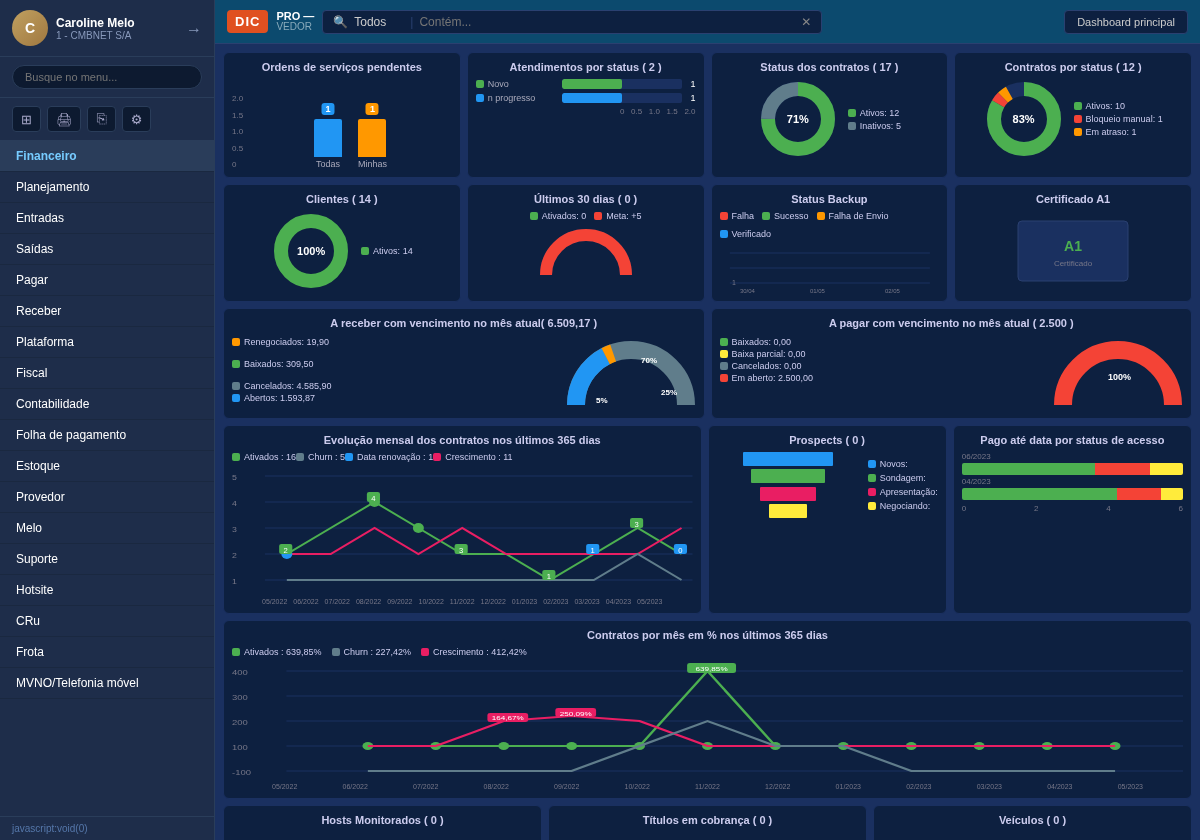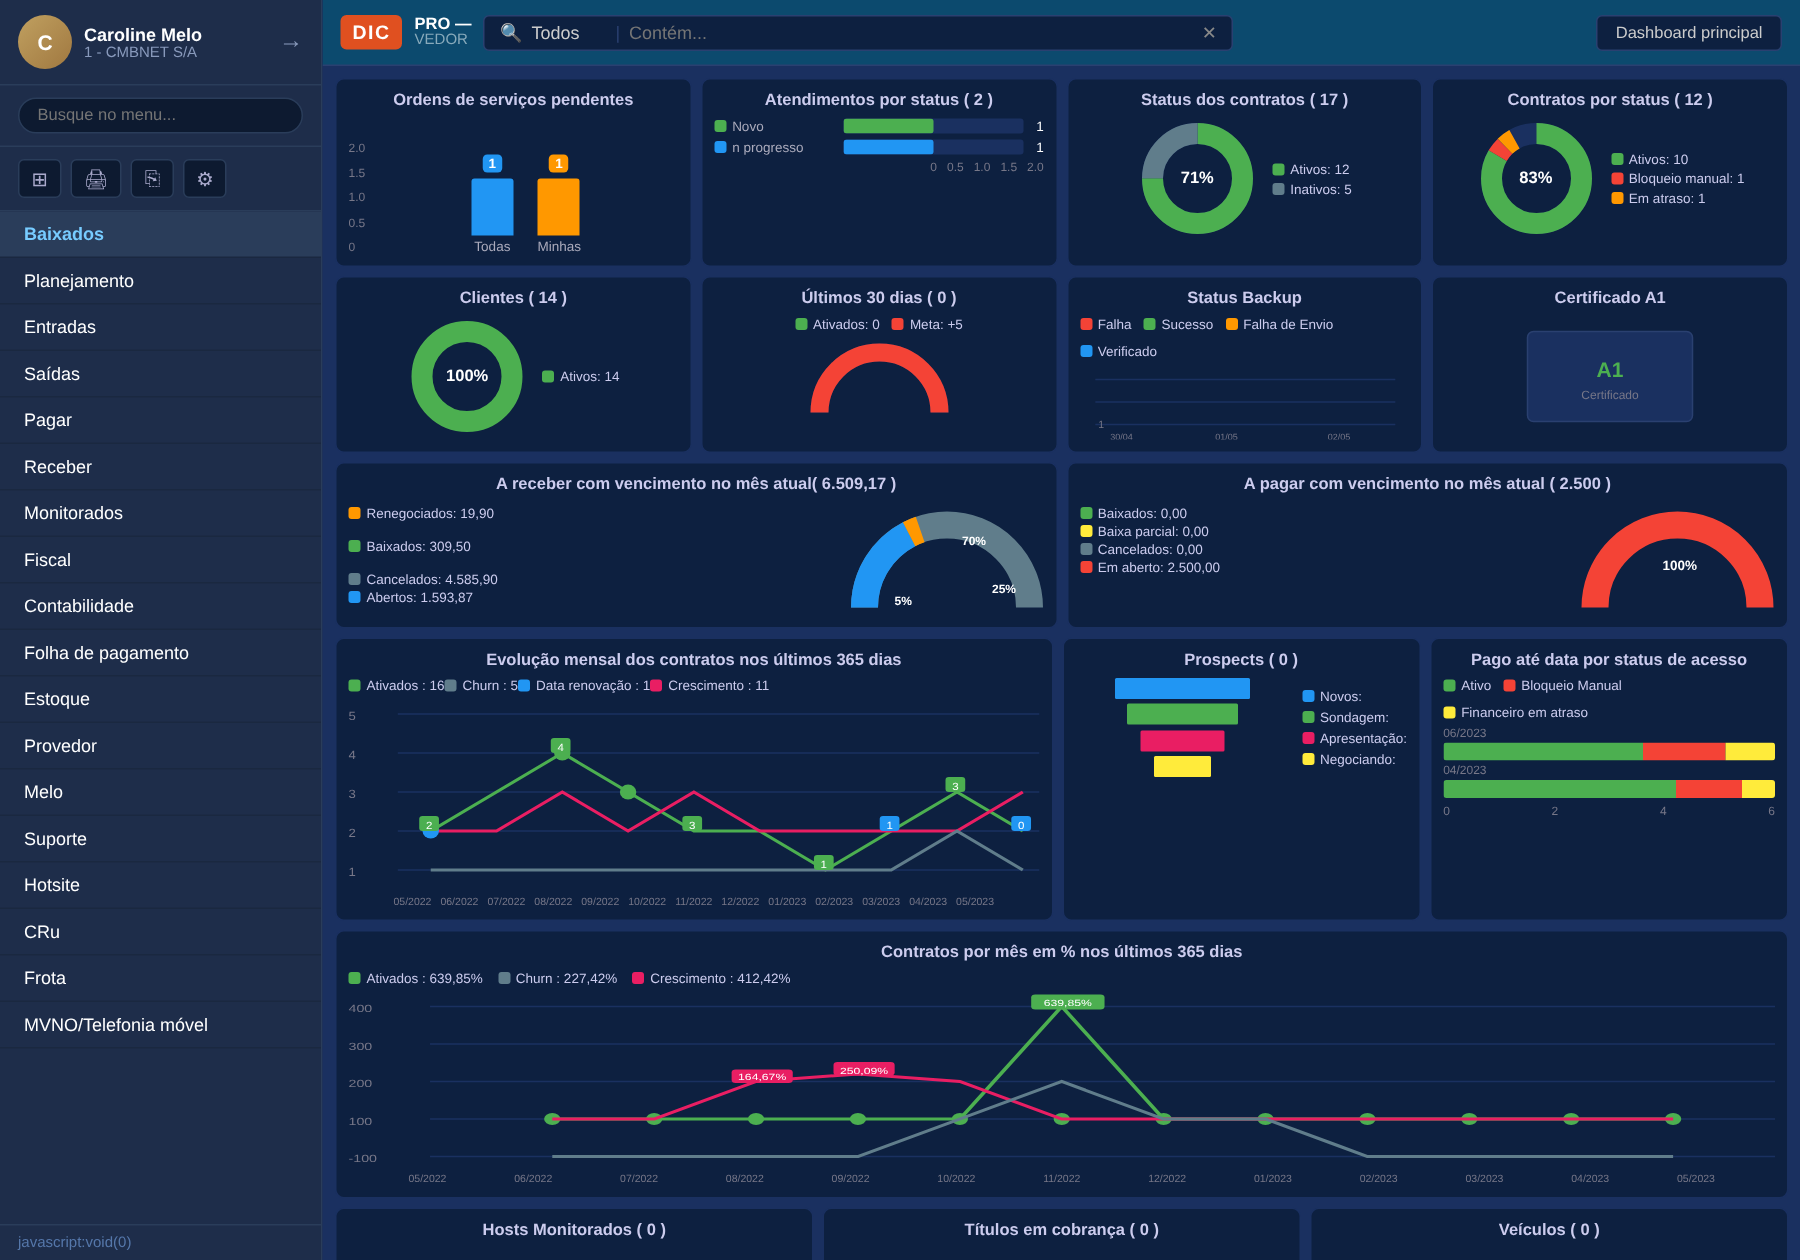--- a/index.html
+++ b/index.html
@@ -234,27 +234,27 @@
   </div>
 
   <div class="sidebar-toolbar">
     <button class="toolbar-btn">⊞</button>
     <button class="toolbar-btn">🖨</button>
     <button class="toolbar-btn">⎘</button>
     <button class="toolbar-btn">⚙</button>
   </div>
 
   <nav id="nav-menu">
-    <div class="nav-item active open">Baixados</div>
+    <div class="nav-item active open">Financeiro</div>
     <div class="nav-item">Planejamento</div>
     <div class="nav-item">Entradas</div>
     <div class="nav-item">Saídas</div>
     <div class="nav-item">Pagar</div>
     <div class="nav-item">Receber</div>
-    <div class="nav-item">Monitorados</div>
+    <div class="nav-item">Plataforma</div>
     <div class="nav-item">Fiscal</div>
     <div class="nav-item">Contabilidade</div>
     <div class="nav-item">Folha de pagamento</div>
     <div class="nav-item">Estoque</div>
     <div class="nav-item">Provedor</div>
     <div class="nav-item">Melo</div>
     <div class="nav-item">Suporte</div>
     <div class="nav-item">Hotsite</div>
     <div class="nav-item">CRu</div>
     <div class="nav-item">Frota</div>
@@ -654,34 +654,20 @@
             <div class="legend-item">
                 <div class="legend-dot" style="background:#ffeb3b;"></div>
                 <span>Negociando:</span>
               </div>
           </div>
         </div>
       </div>
 
       <div class="widget">
         <div class="widget-title">Pago até data por status de acesso</div>
-        <div style="display:flex;gap:8px;flex-wrap:wrap;margin-bottom:4px;">
-          <div class="legend-item">
-              <div class="legend-dot" style="background:#4caf50;"></div>
-              <span>Ativo</span>
-            </div>
-          <div class="legend-item">
-              <div class="legend-dot" style="background:#f44336;"></div>
-              <span>Bloqueio Manual</span>
-            </div>
-          <div class="legend-item">
-              <div class="legend-dot" style="background:#ffeb3b;"></div>
-              <span>Financeiro em atraso</span>
-            </div>
-        </div>
         <div style="font-size:8px;color:#778;margin:2px 0;">06/2023</div>
         <div class="color-bar">
           <div class="color-segment" style="width:60%;background:#4caf50;"></div>
           <div class="color-segment" style="width:25%;background:#f44336;"></div>
           <div class="color-segment" style="width:15%;background:#ffeb3b;"></div>
         </div>
         <div style="font-size:8px;color:#778;margin:2px 0;">04/2023</div>
         <div class="color-bar">
           <div class="color-segment" style="width:70%;background:#4caf50;"></div>
           <div class="color-segment" style="width:20%;background:#f44336;"></div>

